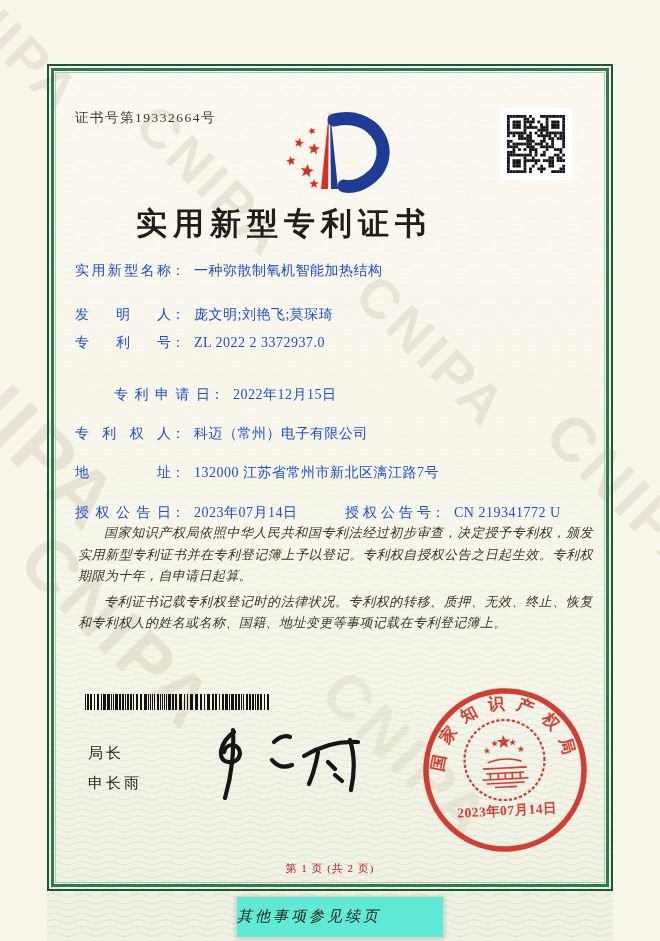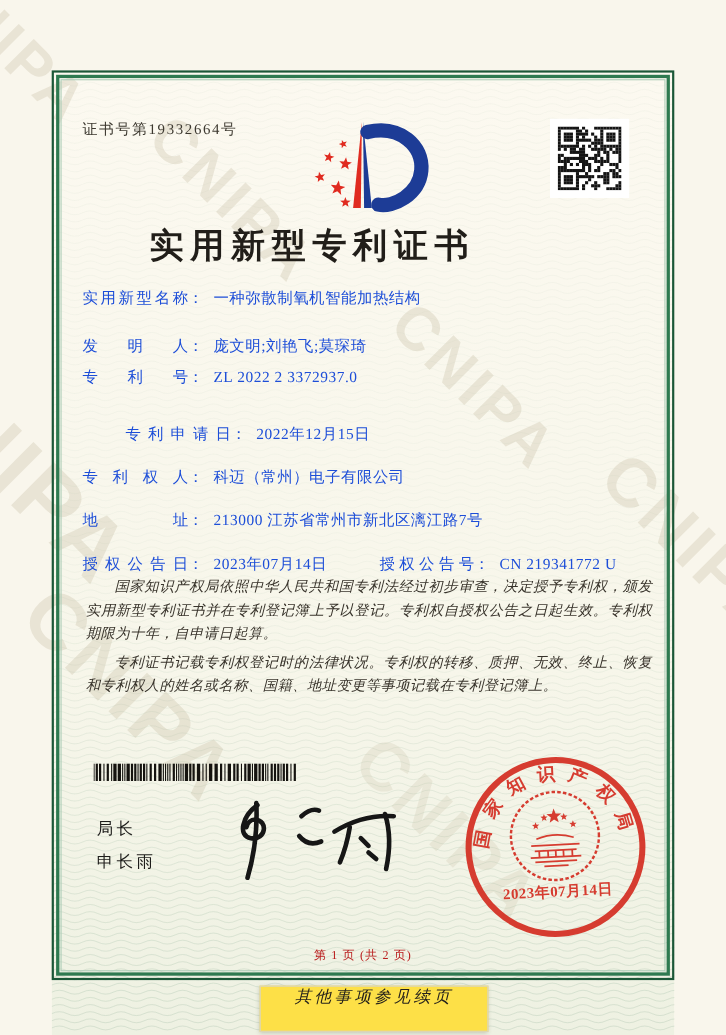--- a/index.html
+++ b/index.html
@@ -47,22 +47,22 @@
   }
   .paras p{margin:0 0 4px 0; text-indent:2em;}
   #barcode{position:absolute; left:85px; top:694px;}
   .duty{position:absolute; left:88px; font-family:"Liberation Sans","DejaVu Sans",sans-serif;
         font-size:15px; letter-spacing:3px; color:#1d1c1a;}
   #sig{position:absolute; left:192px; top:712px;}
   #seal{position:absolute; left:420px; top:682px; mix-blend-mode:multiply; transform:rotate(-3deg);}
   .page-num{position:absolute; left:0; top:861px; width:660px; text-align:center; font-size:11px; letter-spacing:1px; color:#b91c1c;}
   .cont-tab{
     position:absolute; left:236px; top:896px; width:208px; height:42px; z-index:6;
-    background:#fde047; border:1px solid #d8d4c7; box-shadow:0 1px 4px rgba(60,60,40,.25);
-    text-align:center; box-sizing:border-box; 
+    background:#5eead4; border:1px solid #d8d4c7; box-shadow:0 1px 4px rgba(60,60,40,.25);
+    text-align:left; box-sizing:border-box; padding-top:10px;
     font-size:15px; font-style:italic; letter-spacing:3px; color:#25221c;
   }
 </style>
 </head>
 <body>
 
 <div class="page">
 
   <svg id="waves" width="566" height="877">
       <defs>
@@ -505,21 +505,21 @@
     <div class="row" style="top:334px;">
       <span class="lbl">专利号</span><span>：</span><span class="val">ZL 2022 2 3372937.0</span>
     </div>
     <div class="row" style="top:386px;margin-left:39px;">
       <span class="lbl">专利申请日</span><span>：</span><span class="val">2022年12月15日</span>
     </div>
     <div class="row" style="top:425px;">
       <span class="lbl">专利权人</span><span>：</span><span class="val">科迈（常州）电子有限公司</span>
     </div>
     <div class="row" style="top:464px;">
-      <span class="lbl">地址</span><span>：</span><span class="val">213000 江苏省常州市新北区漓江路7号</span>
+      <span class="lbl">地址</span><span>：</span><span class="val">132000 江苏省常州市新北区漓江路7号</span>
     </div>
     <div class="row" style="top:504px; width:520px;">
       <span class="lbl">授权公告日</span><span>：</span><span class="val">2023年07月14日</span>
       <span class="pair2">
         <span class="lbl2">授权公告号</span><span>：</span><span class="val">CN 219341772 U</span>
       </span>
     </div>
 
     <div class="paras">
       <p>国家知识产权局依照中华人民共和国专利法经过初步审查，决定授予专利权，颁发实用新型专利证书并在专利登记簿上予以登记。专利权自授权公告之日起生效。专利权期限为十年，自申请日起算。</p>

